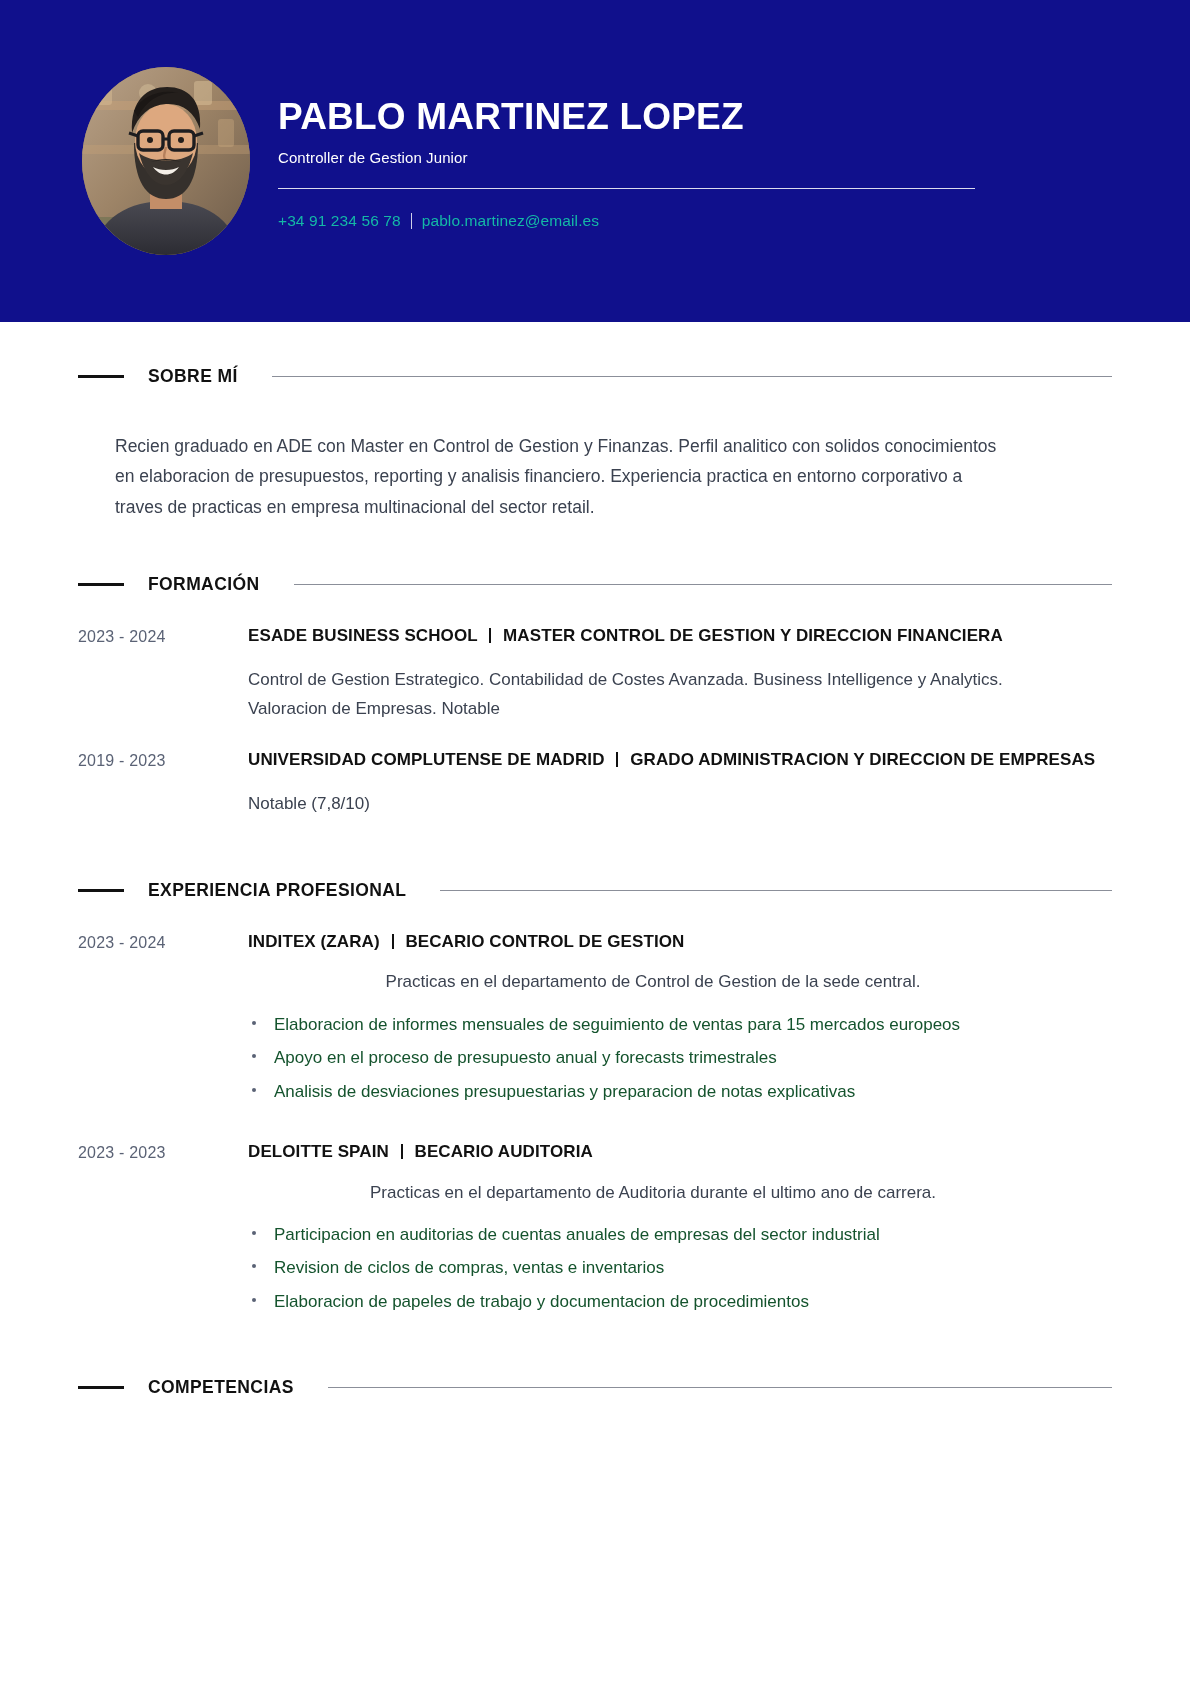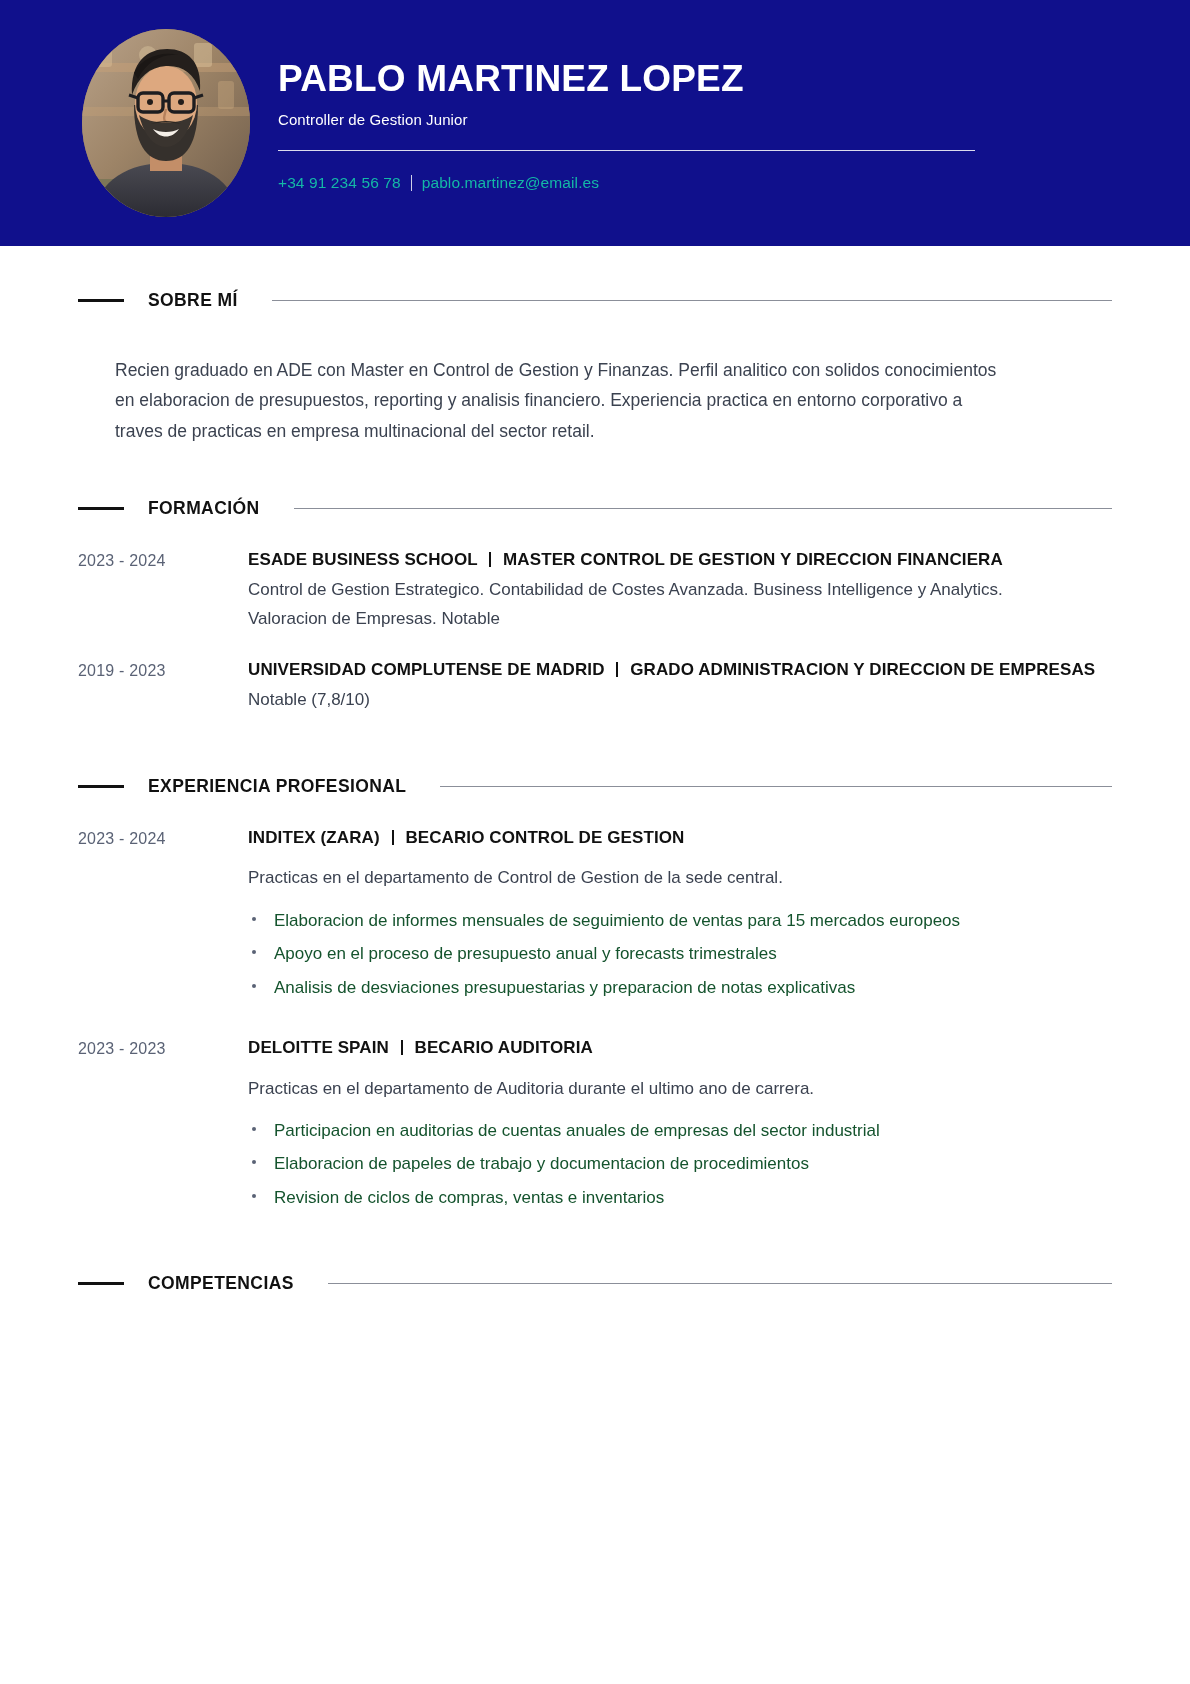--- a/index.html
+++ b/index.html
@@ -19,21 +19,21 @@
     position: relative;
     width: 1190px;
     min-height: 1684px;
     background: #ffffff;
     overflow: hidden;
   }
 
   
   .header {
     position: relative;
-    height: 246px;
+    height: 322px;
     background: #10108c;
     display: flex;
     align-items: center;
     padding-left: 82px;
   }
 
   .avatar {
     width: 168px;
     height: 188px;
     border-radius: 50%;
@@ -178,25 +178,25 @@
     height: 15px;
     background: #111111;
     vertical-align: -2px;
     margin: 0 7px;
   }
 
   .entry-desc {
     font-size: 17px;
     color: #3b4250;
     line-height: 1.72;
-    margin-top: 3px;
+    margin-top: 17px;
     max-width: 810px;
   }
 
-  .entry-desc.spaced { margin-top: 14px; }
+  .entry-desc.spaced { margin-top: 14px; text-align: center; }
 
   .bullets {
     margin-top: 14px;
     list-style: none;
   }
 
   .bullets li {
     position: relative;
     padding-left: 26px;
     font-size: 17px;
@@ -382,22 +382,22 @@
           <div class="entry-dates">2023 - 2023</div>
           <div class="entry-body">
             <div class="entry-title">
               <span>DELOITTE SPAIN</span>
               <span class="bar"></span>
               <span>BECARIO AUDITORIA</span>
             </div>
             <div class="entry-desc spaced">Practicas en el departamento de Auditoria durante el ultimo ano de carrera.</div>
             <ul class="bullets">
               <li>Participacion en auditorias de cuentas anuales de empresas del sector industrial</li>
+              <li>Revision de ciclos de compras, ventas e inventarios</li>
               <li>Elaboracion de papeles de trabajo y documentacion de procedimientos</li>
-              <li>Revision de ciclos de compras, ventas e inventarios</li>
             </ul>
           </div>
         </div>
 
       </div>
     </div>
 
     <div class="gap-sec3"></div>
 
     <div class="section">

